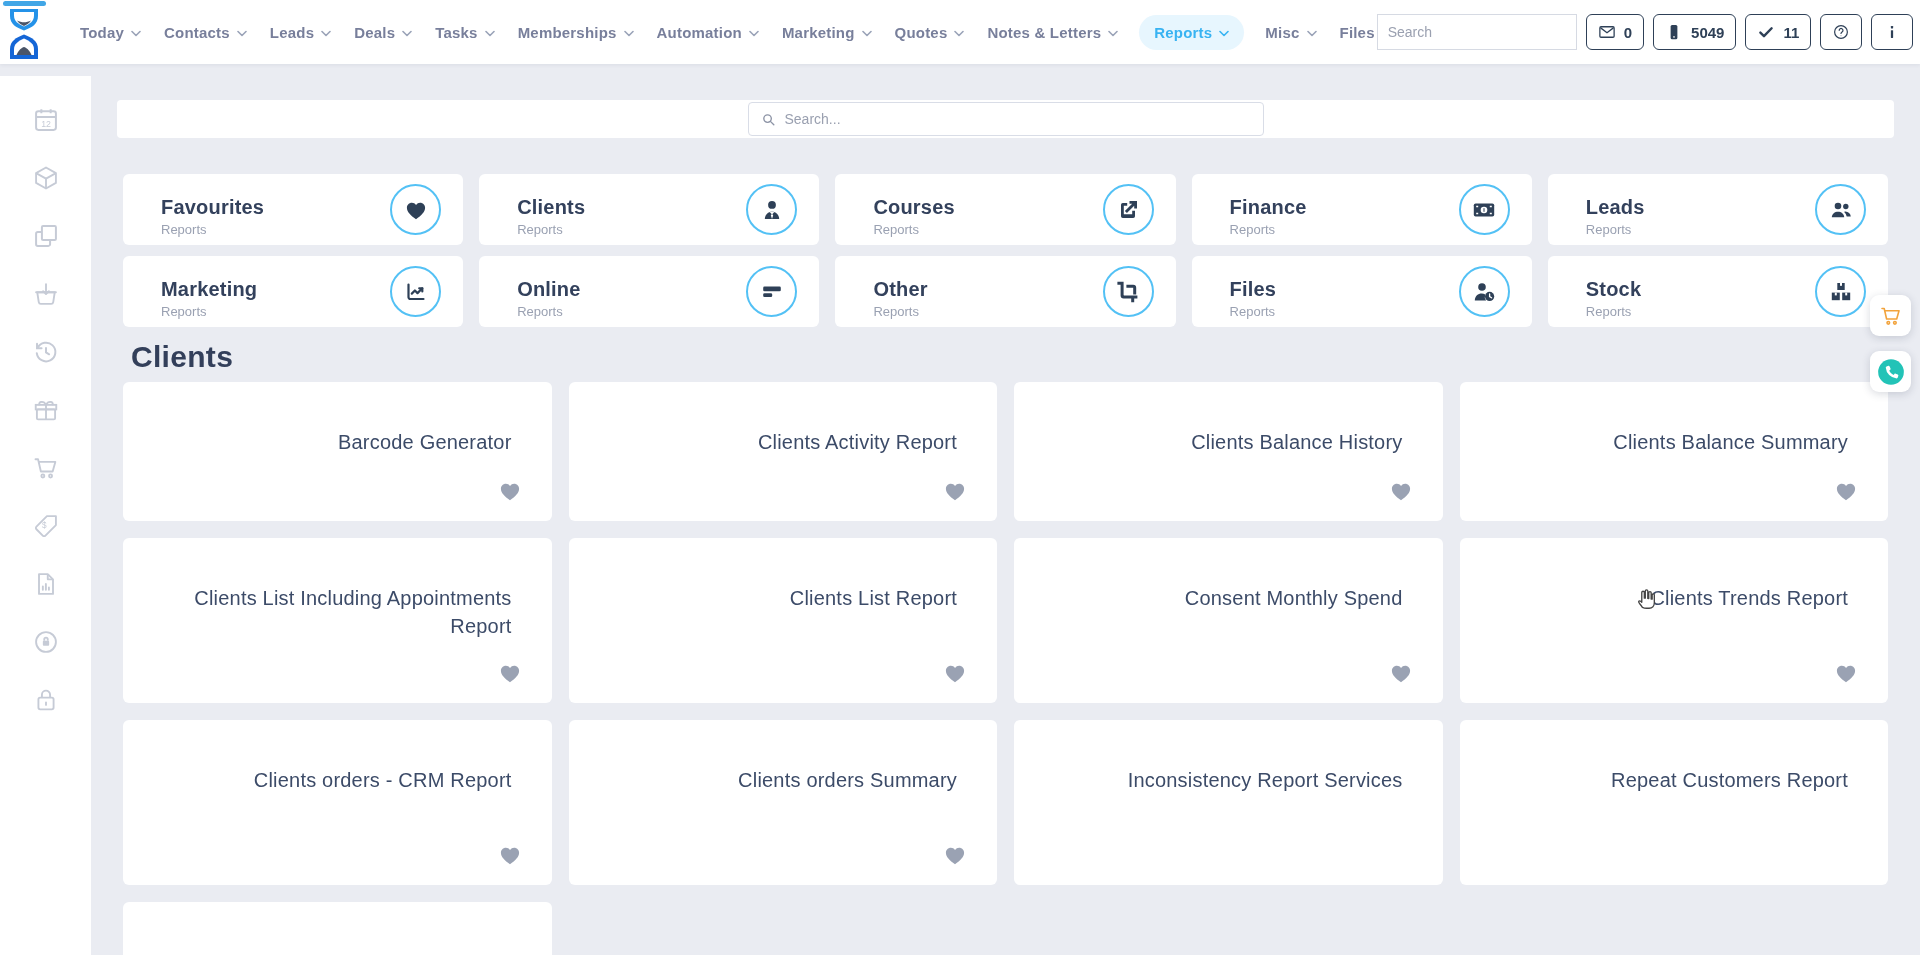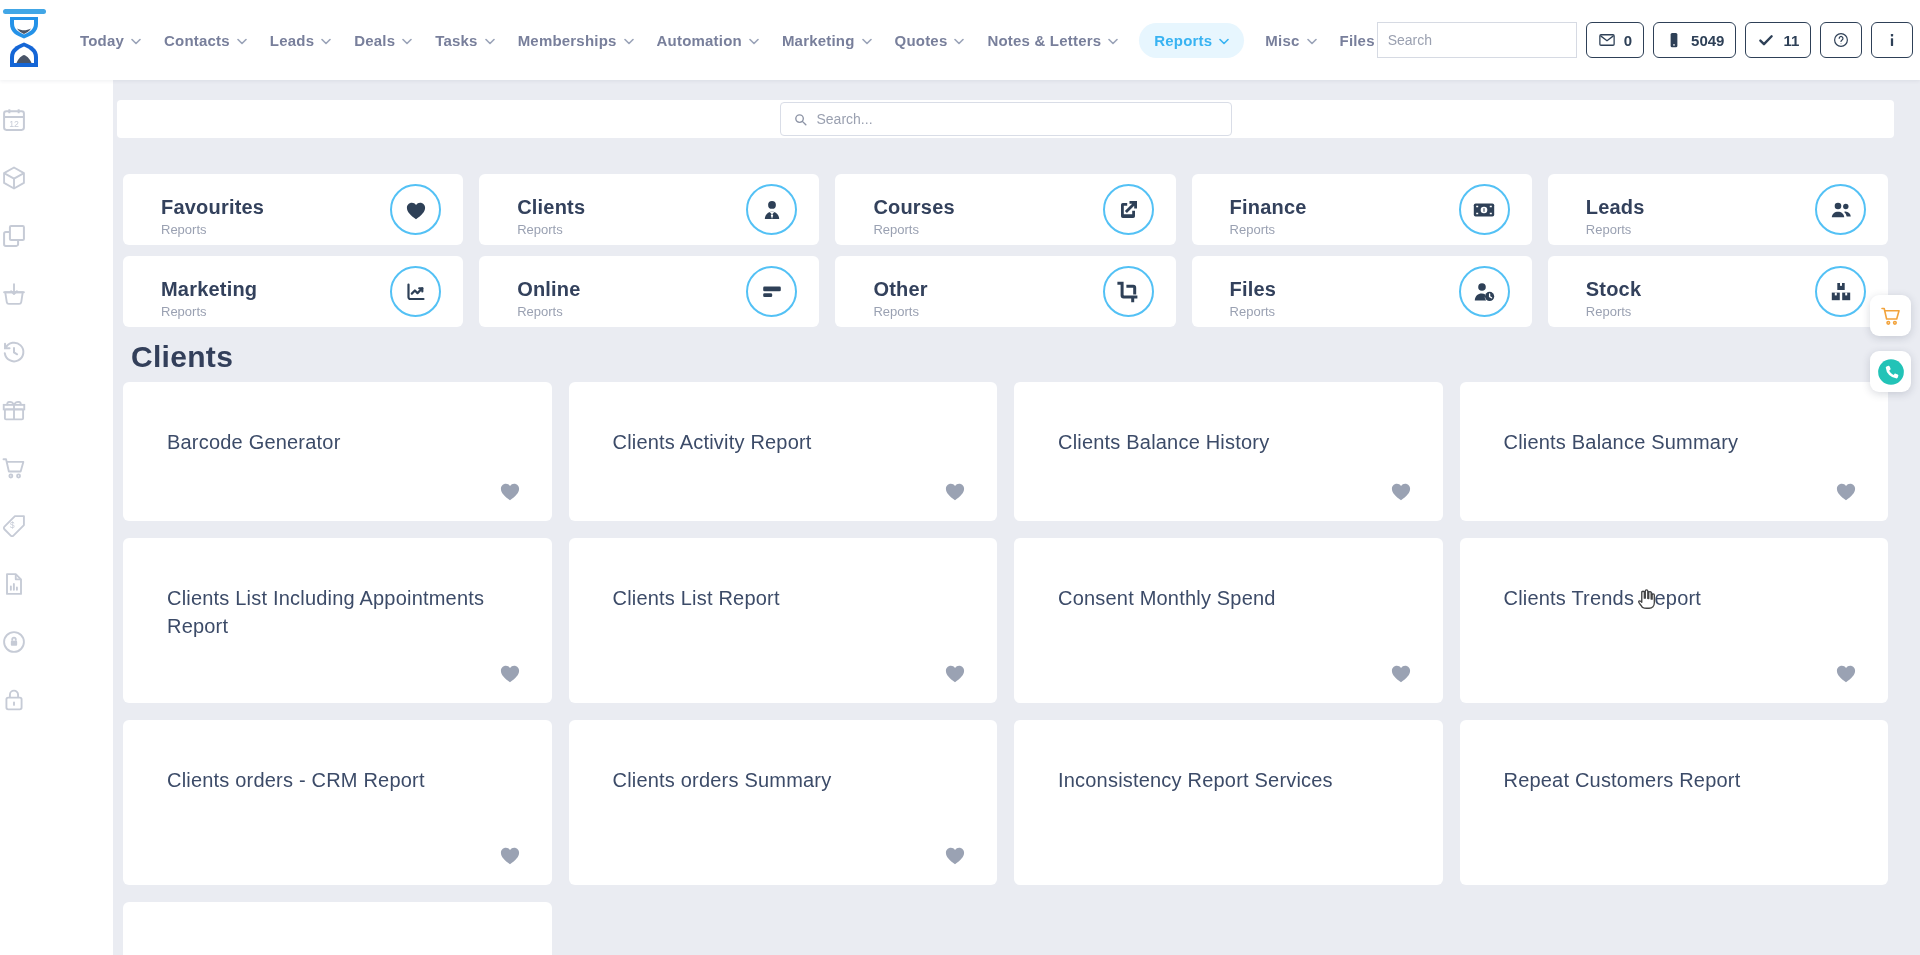--- a/index.html
+++ b/index.html
@@ -1,20 +1,20 @@
 <!DOCTYPE html>
 <html><head>
 <meta charset="utf-8">
 <style>
   * { margin:0; padding:0; box-sizing:border-box; }
   html,body { width:1920px; height:955px; overflow:hidden; background:#eaecf2;
     font-family:"Liberation Sans", sans-serif; }
 
   
-  .navbar { position:fixed; top:0; left:0; width:1920px; height:80px; background:#fff;
+  .navbar { position:fixed; top:0; left:0; width:1920px; height:64px; background:#fff;
     display:flex; align-items:center; box-shadow:0 1px 4px rgba(40,50,80,.08); z-index:50; }
   .logo-wrap { width:95px; display:flex; justify-content:center; align-items:center; }
   .logo-wrap svg { width:52px; height:62px; }
   .nav-menu { display:flex; align-items:center; gap:19px; margin-left:26px; white-space:nowrap; }
   .nav-item { display:flex; align-items:center; gap:7px; color:#787f9b; font-size:15px;
     font-weight:600; letter-spacing:.2px; cursor:pointer; padding:9px 2px; }
   .nav-item .chev { width:10px; height:7px; display:inline-flex; color:#9aa3b8; margin-top:2px; }
   .nav-item.active { color:#38b3f2; background:#e7f6fe; border-radius:20px; padding:9px 15px; }
   .nav-item.active .chev { color:#38b3f2; }
 
@@ -24,32 +24,32 @@
   .nav-search input { flex:1; border:none; outline:none; padding:0 10px; font-size:14px;
     color:#4a5367; font-family:inherit; }
   .nav-search input::placeholder { color:#9aa0b0; }
 
   .badge-btn { height:36px; min-width:40px; border:1px solid #2e4057; border-radius:6px;
     background:#fff; display:flex; align-items:center; justify-content:center; gap:8px;
     padding:0 11px; color:#2e4057; font-size:15px; font-weight:600; cursor:pointer; }
   .badge-btn svg { width:18px; height:18px; }
 
   
-  .sidebar { position:fixed; top:76px; left:0; width:113px; height:879px; background:#fff;
-    display:flex; flex-direction:column; padding-top:30px; gap:30px; z-index:40; }
+  .sidebar { position:fixed; top:76px; left:0; width:91px; height:879px; background:#fff;
+    display:flex; flex-direction:column; align-items:center; padding-top:30px; gap:30px; z-index:40; }
   .side-icon { width:28px; height:28px; color:#c6cbd6; cursor:pointer; }
   .side-icon svg { width:28px; height:28px; }
 
   
   .main { position:fixed; left:95px; top:76px; right:0; bottom:0; overflow:hidden;
     padding:24px 26px 0 22px; }
 
   .content-searchbar { background:#fff; border-radius:4px; height:38px; display:flex;
     align-items:center; justify-content:center; }
-  .content-search { display:flex; align-items:center; width:452px; height:34px;
+  .content-search { display:flex; align-items:center; width:516px; height:34px;
     border:1px solid #d9dde7; border-radius:4px; padding:0 12px; gap:9px; background:#fff; }
   .content-search svg { width:15px; height:15px; color:#8d94a6; flex:none; }
   .content-search input { flex:1; border:none; outline:none; font-size:14px; color:#4a5367;
     font-family:inherit; }
   .content-search input::placeholder { color:#9aa0b0; }
 
   .category-grid { margin:36px 6px 0 6px; display:grid; grid-template-columns:repeat(5,1fr);
     gap:11px 16px; }
   .category-card { position:relative; background:#fff; border-radius:6px; height:71px;
     padding:22px 0 0 38px; cursor:pointer; }
@@ -59,21 +59,21 @@
     border:2px solid #53c1f5; border-radius:50%; display:flex; align-items:center;
     justify-content:center; color:#2e4057; background:#fff; }
   .category-icon svg { width:24px; height:24px; }
 
   .section-title { margin:14px 0 0 14px; font-size:30px; line-height:32px; color:#333f5a;
     font-weight:600; letter-spacing:.3px; }
 
   .report-grid { margin:9px 6px 0 6px; display:grid; grid-template-columns:repeat(4,1fr);
     grid-template-rows:139px 165px 165px 165px; gap:17px; }
   .report-card { position:relative; background:#fff; border-radius:6px; padding:46px 40px 0 44px;
-    cursor:pointer; }
+    cursor:pointer;text-align:right; }
   .report-title { font-size:20px; color:#3c4b68; font-weight:500; line-height:1.4;
     letter-spacing:.2px; }
   .report-heart { position:absolute; right:30px; bottom:18px; width:24px; height:24px;
     color:#9aa2b3; cursor:pointer; }
   .report-heart svg { width:24px; height:24px; }
 
   
   .float-btn { position:fixed; right:9px; width:41px; height:41px; background:#fff;
     border-radius:9px; box-shadow:0 2px 8px rgba(40,50,80,.18); display:flex; align-items:center;
     justify-content:center; cursor:pointer; z-index:60; }

